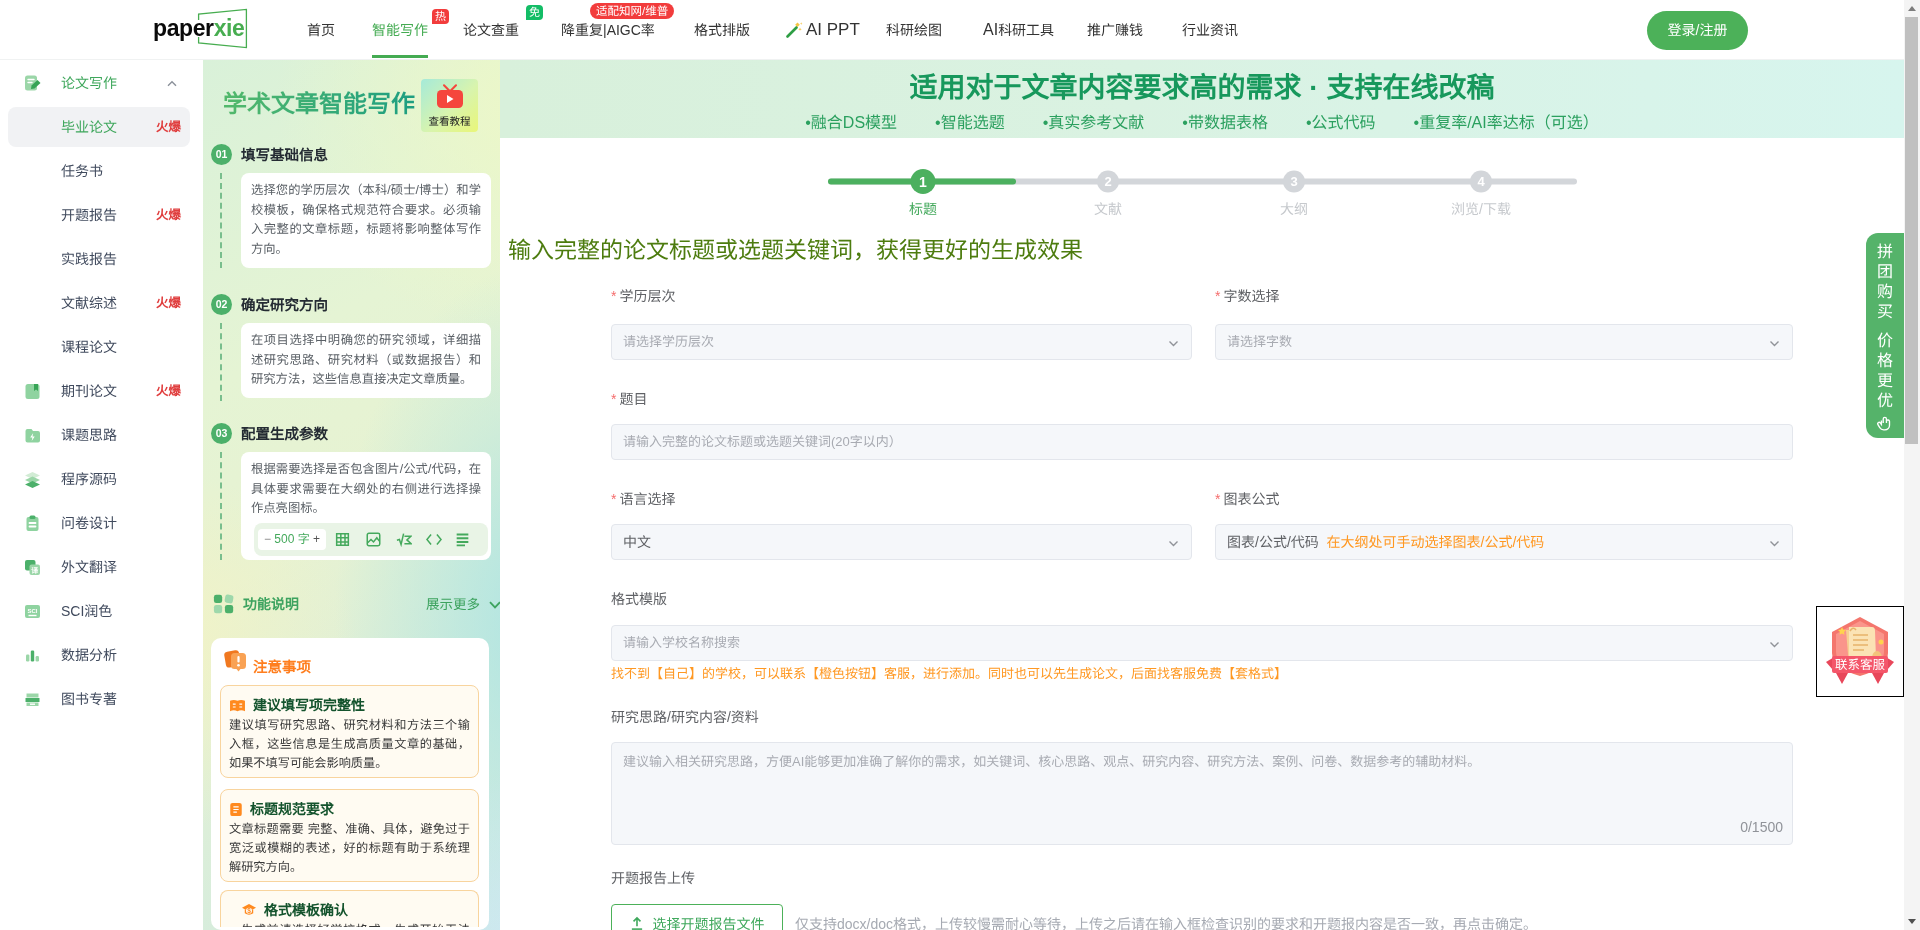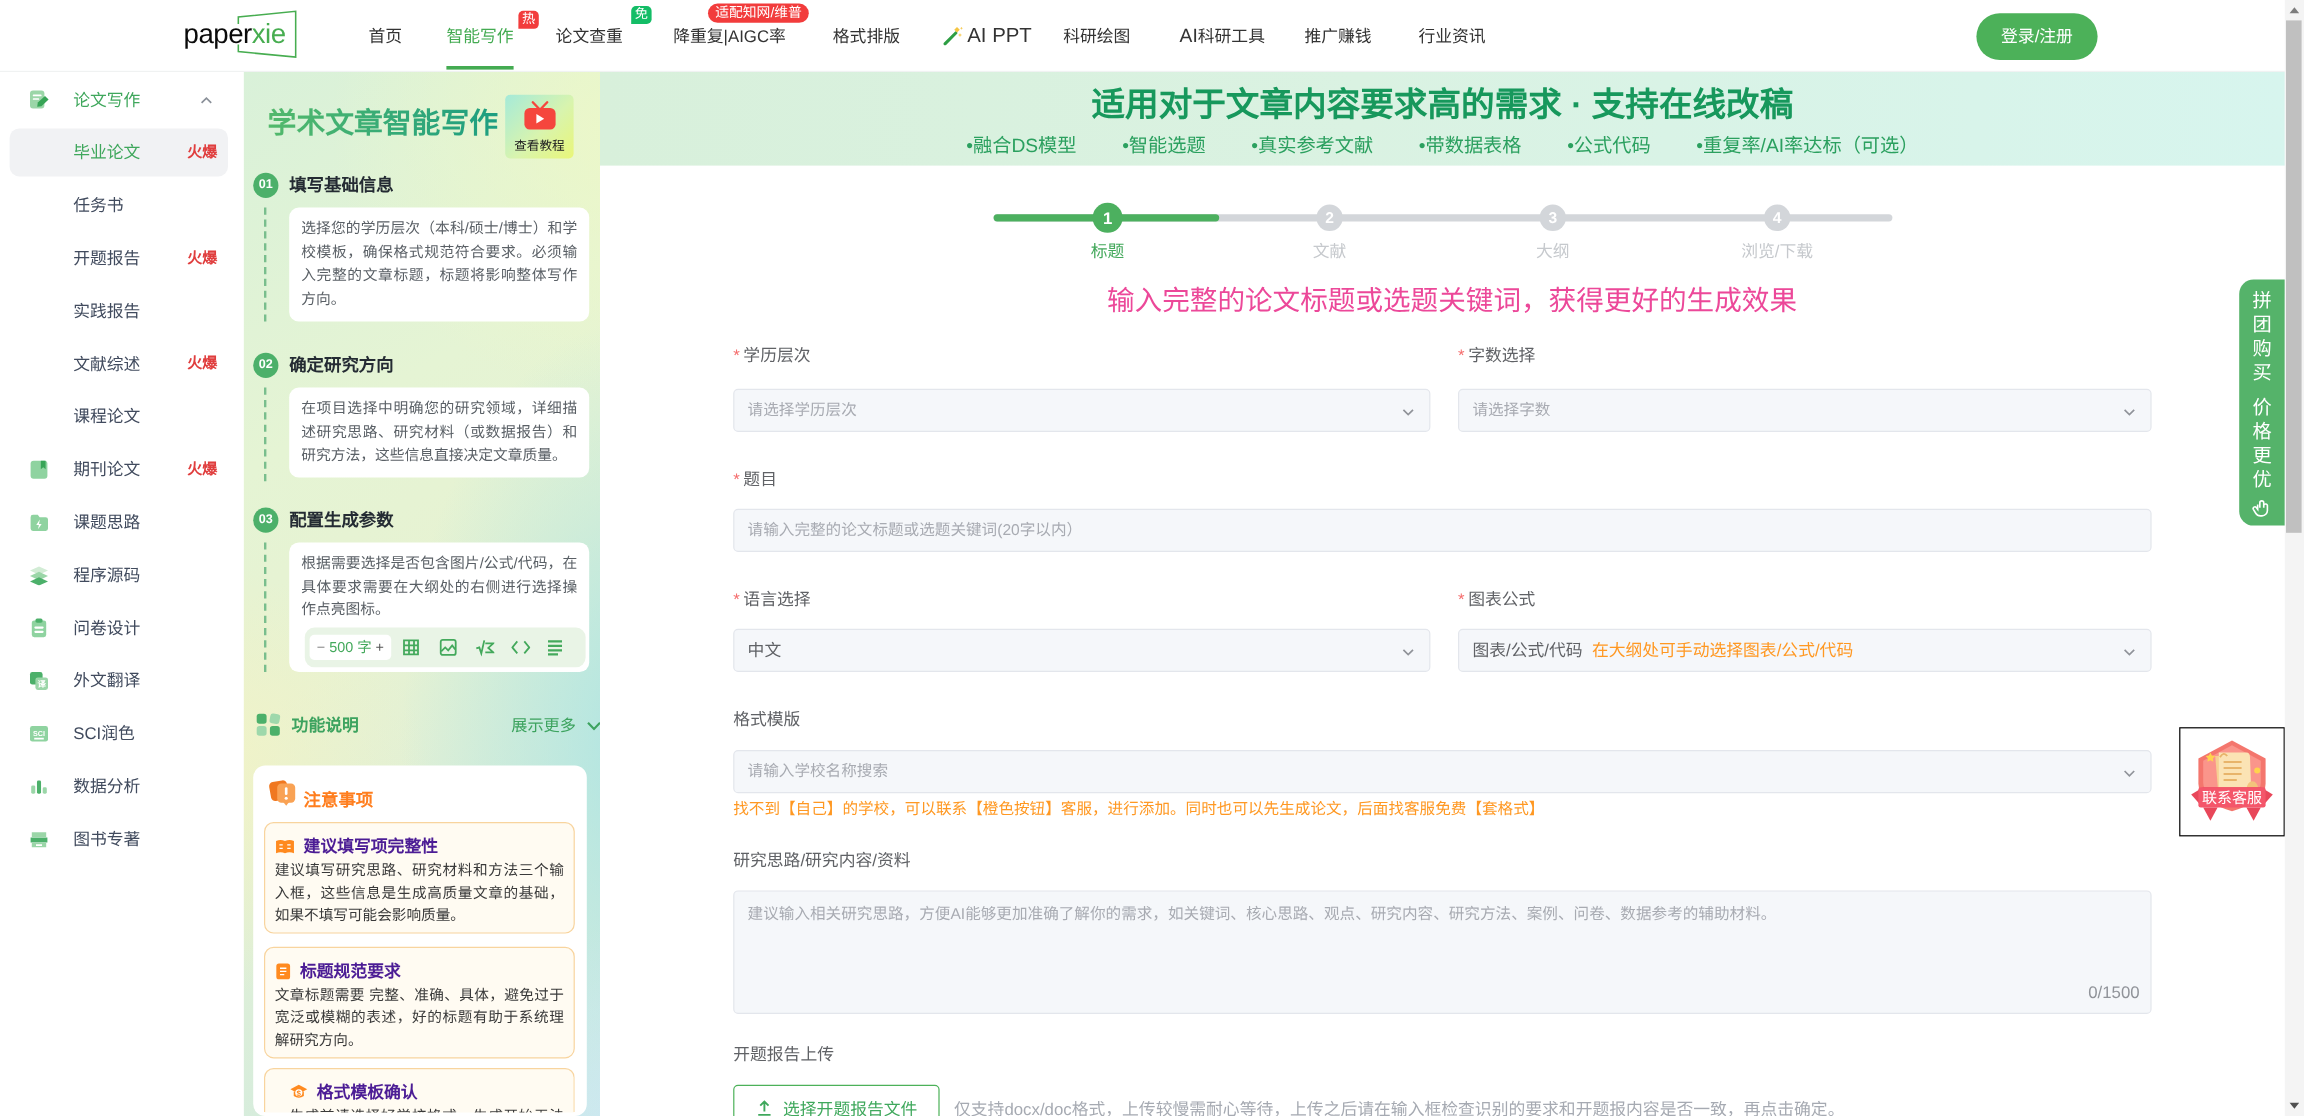--- a/index.html
+++ b/index.html
@@ -2,21 +2,21 @@
 <html lang="zh-CN"><head>
 <meta charset="utf-8">
 <title>paperxie</title>
 <style>
 * { margin:0; padding:0; box-sizing:border-box; }
 html,body { width:1920px; height:930px; overflow:hidden; font-family:"Liberation Sans",sans-serif; background:#fff; }
 body { position:relative; }
 
 
 .header { position:absolute; left:0; top:0; width:1904px; height:60px; background:#fff; z-index:5; border-bottom:1px solid #f0f2f2; }
-.logo-text { position:absolute; left:153px; top:17px; font-size:23px; font-weight:normal; color:#0a0a0a; letter-spacing:-0.4px; line-height:23px; }
+.logo-text { position:absolute; left:153px; top:17px; font-size:23px; font-weight:bold; color:#0a0a0a; letter-spacing:-0.4px; line-height:23px; }
 .logo-text .xie { color:#47ad50; }
 .nav-item { position:absolute; top:0; height:60px; line-height:60px; font-size:14px; color:#333; white-space:nowrap; z-index:5; }
 .nav-item.active { color:#44ab52; }
 .nav-underline { position:absolute; left:372px; top:55px; width:56px; height:3px; background:#44ab52; z-index:5; }
 .badge-hot { position:absolute; font-size:11px; color:#fff; background:#f23c3c; border-radius:4px 4px 4px 0; padding:0 3px; line-height:15px; z-index:6; }
 .badge-free { position:absolute; font-size:11px; color:#fff; background:#13bd66; border-radius:4px 4px 4px 0; padding:0 3px; line-height:15px; z-index:6; }
 .badge-pill { position:absolute; left:590px; top:3px; font-size:11.5px; color:#fff; background:#f23c3c; border-radius:8px; padding:0 6px; line-height:16px; z-index:6; }
 .login-btn { position:absolute; left:1647px; top:11px; width:101px; height:39px; background:#4cb159; color:#fff; font-size:14px; text-align:center; line-height:39px; border-radius:20px; }
 
 
@@ -41,31 +41,31 @@
   background:linear-gradient(90deg,#53b96b,#1d9e81); -webkit-background-clip:text; background-clip:text; color:transparent; }
 .video-btn { position:absolute; left:218px; top:19px; width:57px; height:53px; border-radius:4px;
   background:linear-gradient(135deg,#a5ead9 0%,#d8f4ae 55%,#e9f678 100%); }
 .video-btn .vb-text { position:absolute; left:0; bottom:4px; width:100%; font-size:10.5px; color:#222; text-align:center; }
 .step-circle { position:absolute; left:8px; width:21px; height:21px; border-radius:50%; background:#4cb06a; color:#fff; font-size:10.5px; font-weight:bold; text-align:center; line-height:21px; }
 .step-title { position:absolute; left:38px; font-size:14.5px; font-weight:bold; color:#242b33; line-height:18px; }
 .step-box { position:absolute; left:38px; width:250px; background:#fff; border-radius:8px; padding:8px 10px; font-size:12.3px; color:#5a6066; line-height:19.7px; text-align:justify; }
 .dash-line { position:absolute; left:17px; width:0; border-left:2px dashed #79be8d; }
 .notice-card { position:absolute; left:8px; top:578px; width:278px; height:292px; background:#fff; border-radius:10px; }
 .n-box { position:absolute; left:9px; width:259px; background:#fffbf2; border:1px solid #f8d49e; border-radius:8px; padding:8px 8px 8px 8px; }
-.n-head { font-size:14px; font-weight:bold; color:#4c1d95; line-height:22px; }
+.n-head { font-size:14px; font-weight:bold; color:#14532d; line-height:22px; }
 .n-head svg { vertical-align:-3px; margin-right:7px; }
 .n-body { font-size:12.2px; color:#3a3a3a; line-height:19px; text-align:justify; }
 
 
 .main { position:absolute; left:500px; top:60px; width:1404px; height:870px; background:#fff; z-index:2; }
 .banner { position:absolute; left:0; top:0; width:1404px; height:78px;
   background:linear-gradient(90deg,#d8f0db 0%,#daf2e2 45%,#d7f5ee 100%); }
 .banner h1 { position:absolute; left:0; top:12px; width:1404px; text-align:center; font-size:28px; font-weight:bold; color:#17985c; line-height:32px; }
 .banner .sub { position:absolute; left:0; top:53px; width:1404px; text-align:center; font-size:16px; color:#2ba05f; line-height:20px; }
-.instruction { position:absolute; left:8px; top:175px; width:1404px; text-align:center; font-size:23px; font-weight:500; color:#ec4899; line-height:31px; }
+.instruction { position:absolute; left:8px; top:175px; width:1404px; font-size:23px; font-weight:500; color:#4d7c0f; line-height:31px; }
 
 .f-label { position:absolute; font-size:14px; color:#606266; line-height:16px; }
 .f-label .star { color:#f56c6c; margin-right:3px; font-size:14px; }
 .f-box { position:absolute; background:#f5f7fa; border:1px solid #e3e6ec; border-radius:4px; height:36px; line-height:34px; font-size:13px; color:#a8abb2; padding:0 11px; }
 .f-box.dark { color:#606266; font-size:14px; }
 .chev { position:absolute; right:11px; top:12px; }
 .orange { color:#ff9822; }
 .upload-btn { position:absolute; left:111px; top:844px; width:172px; height:40px; border:1px solid #4cb159; color:#3fa85c; border-radius:4px; line-height:38px; font-size:14px; text-align:center; background:#fff; }
 
 

